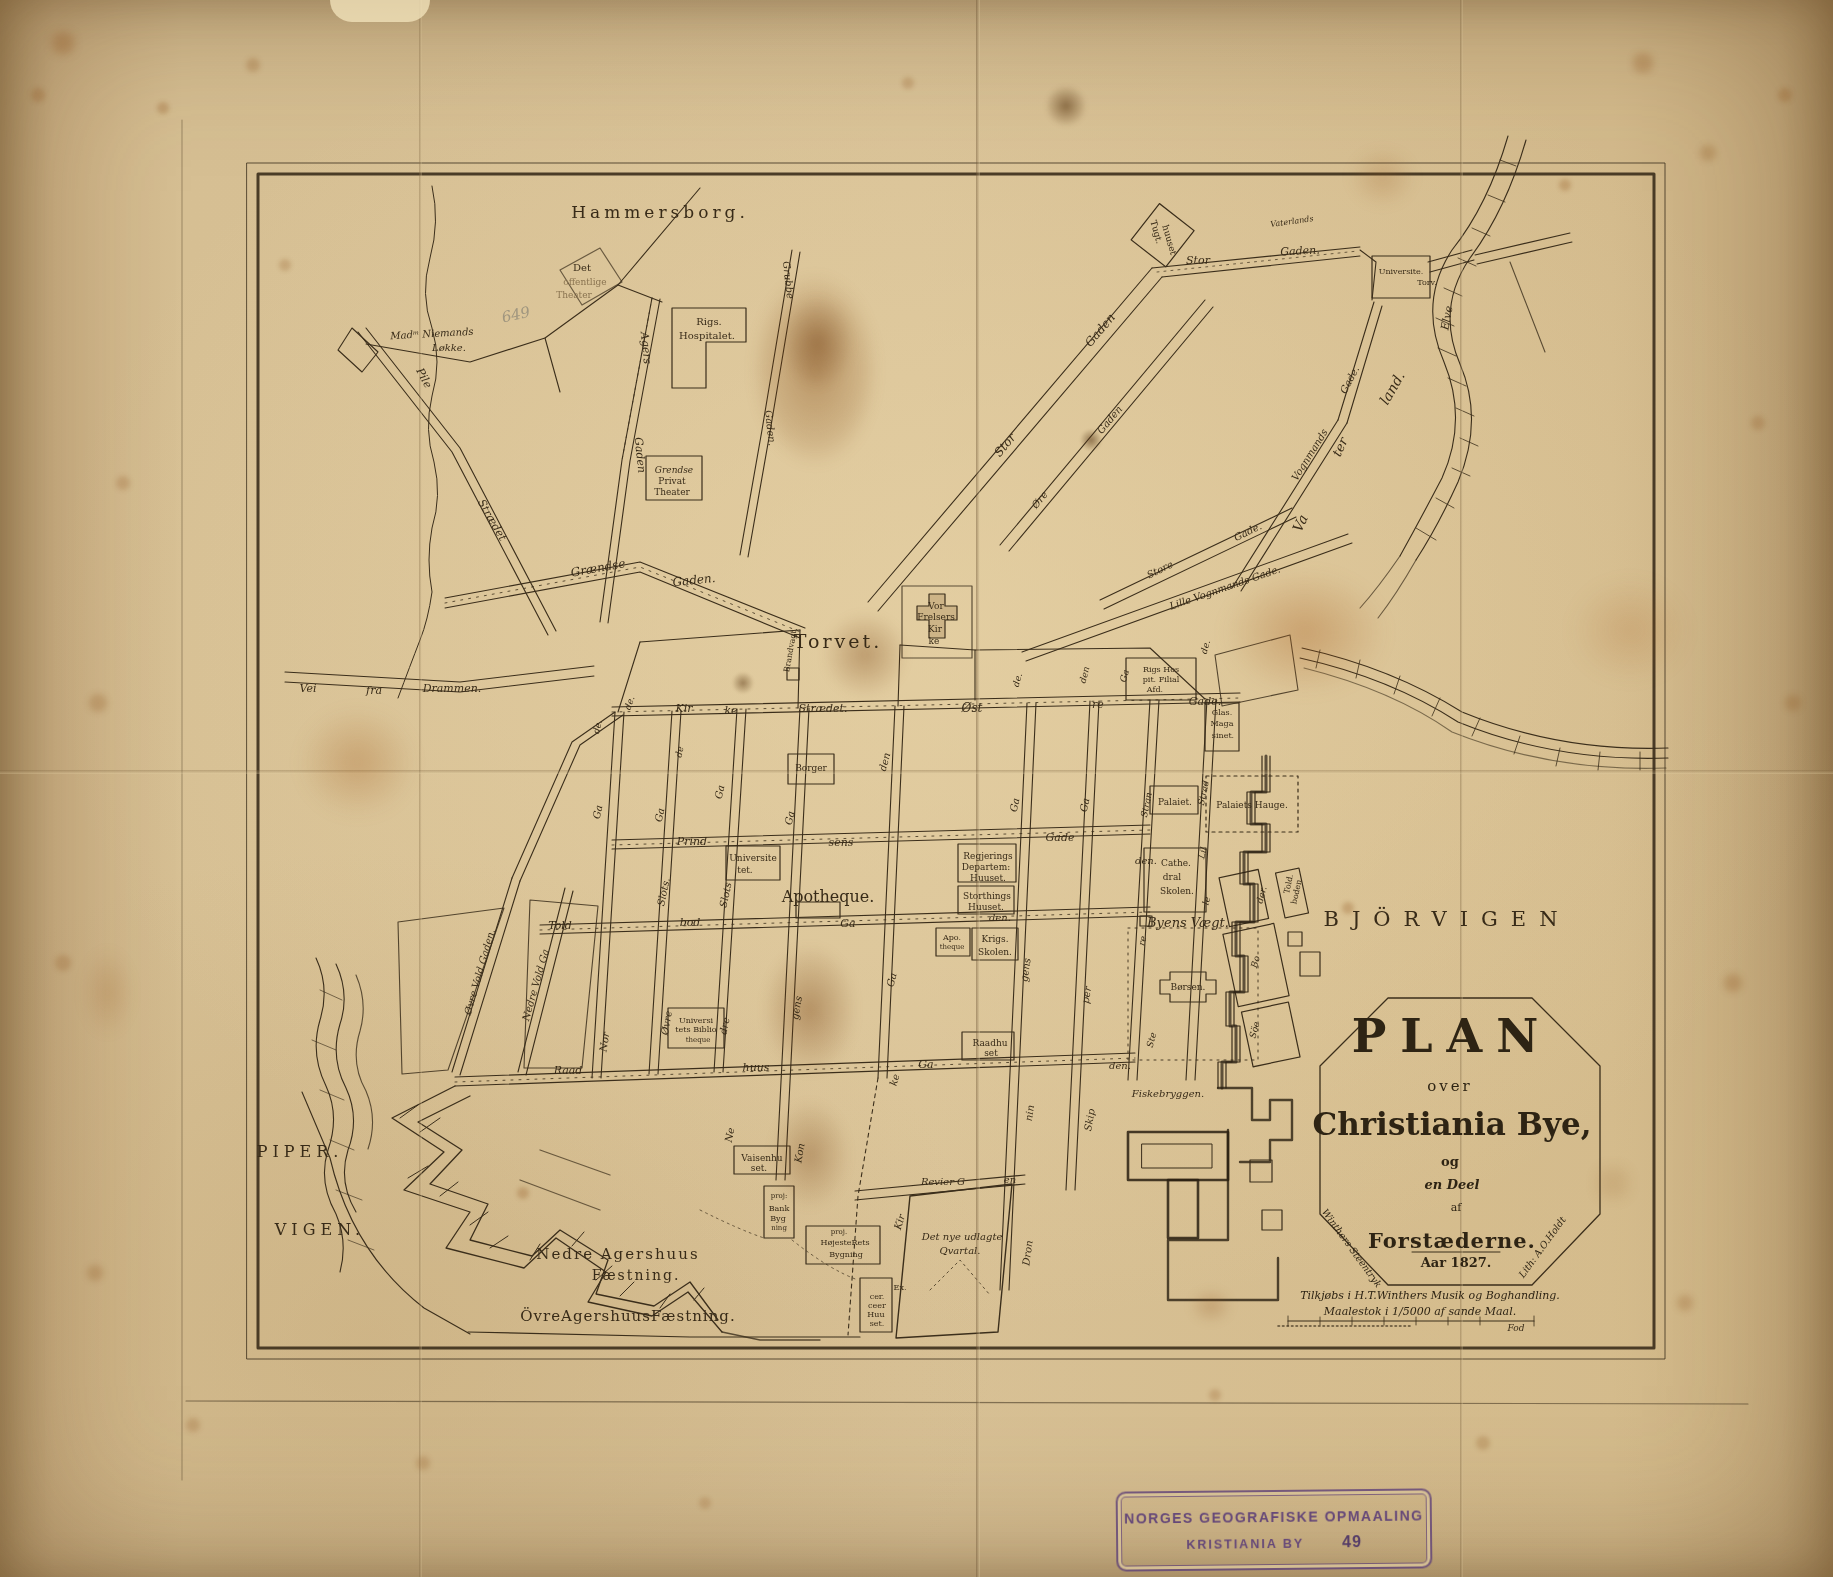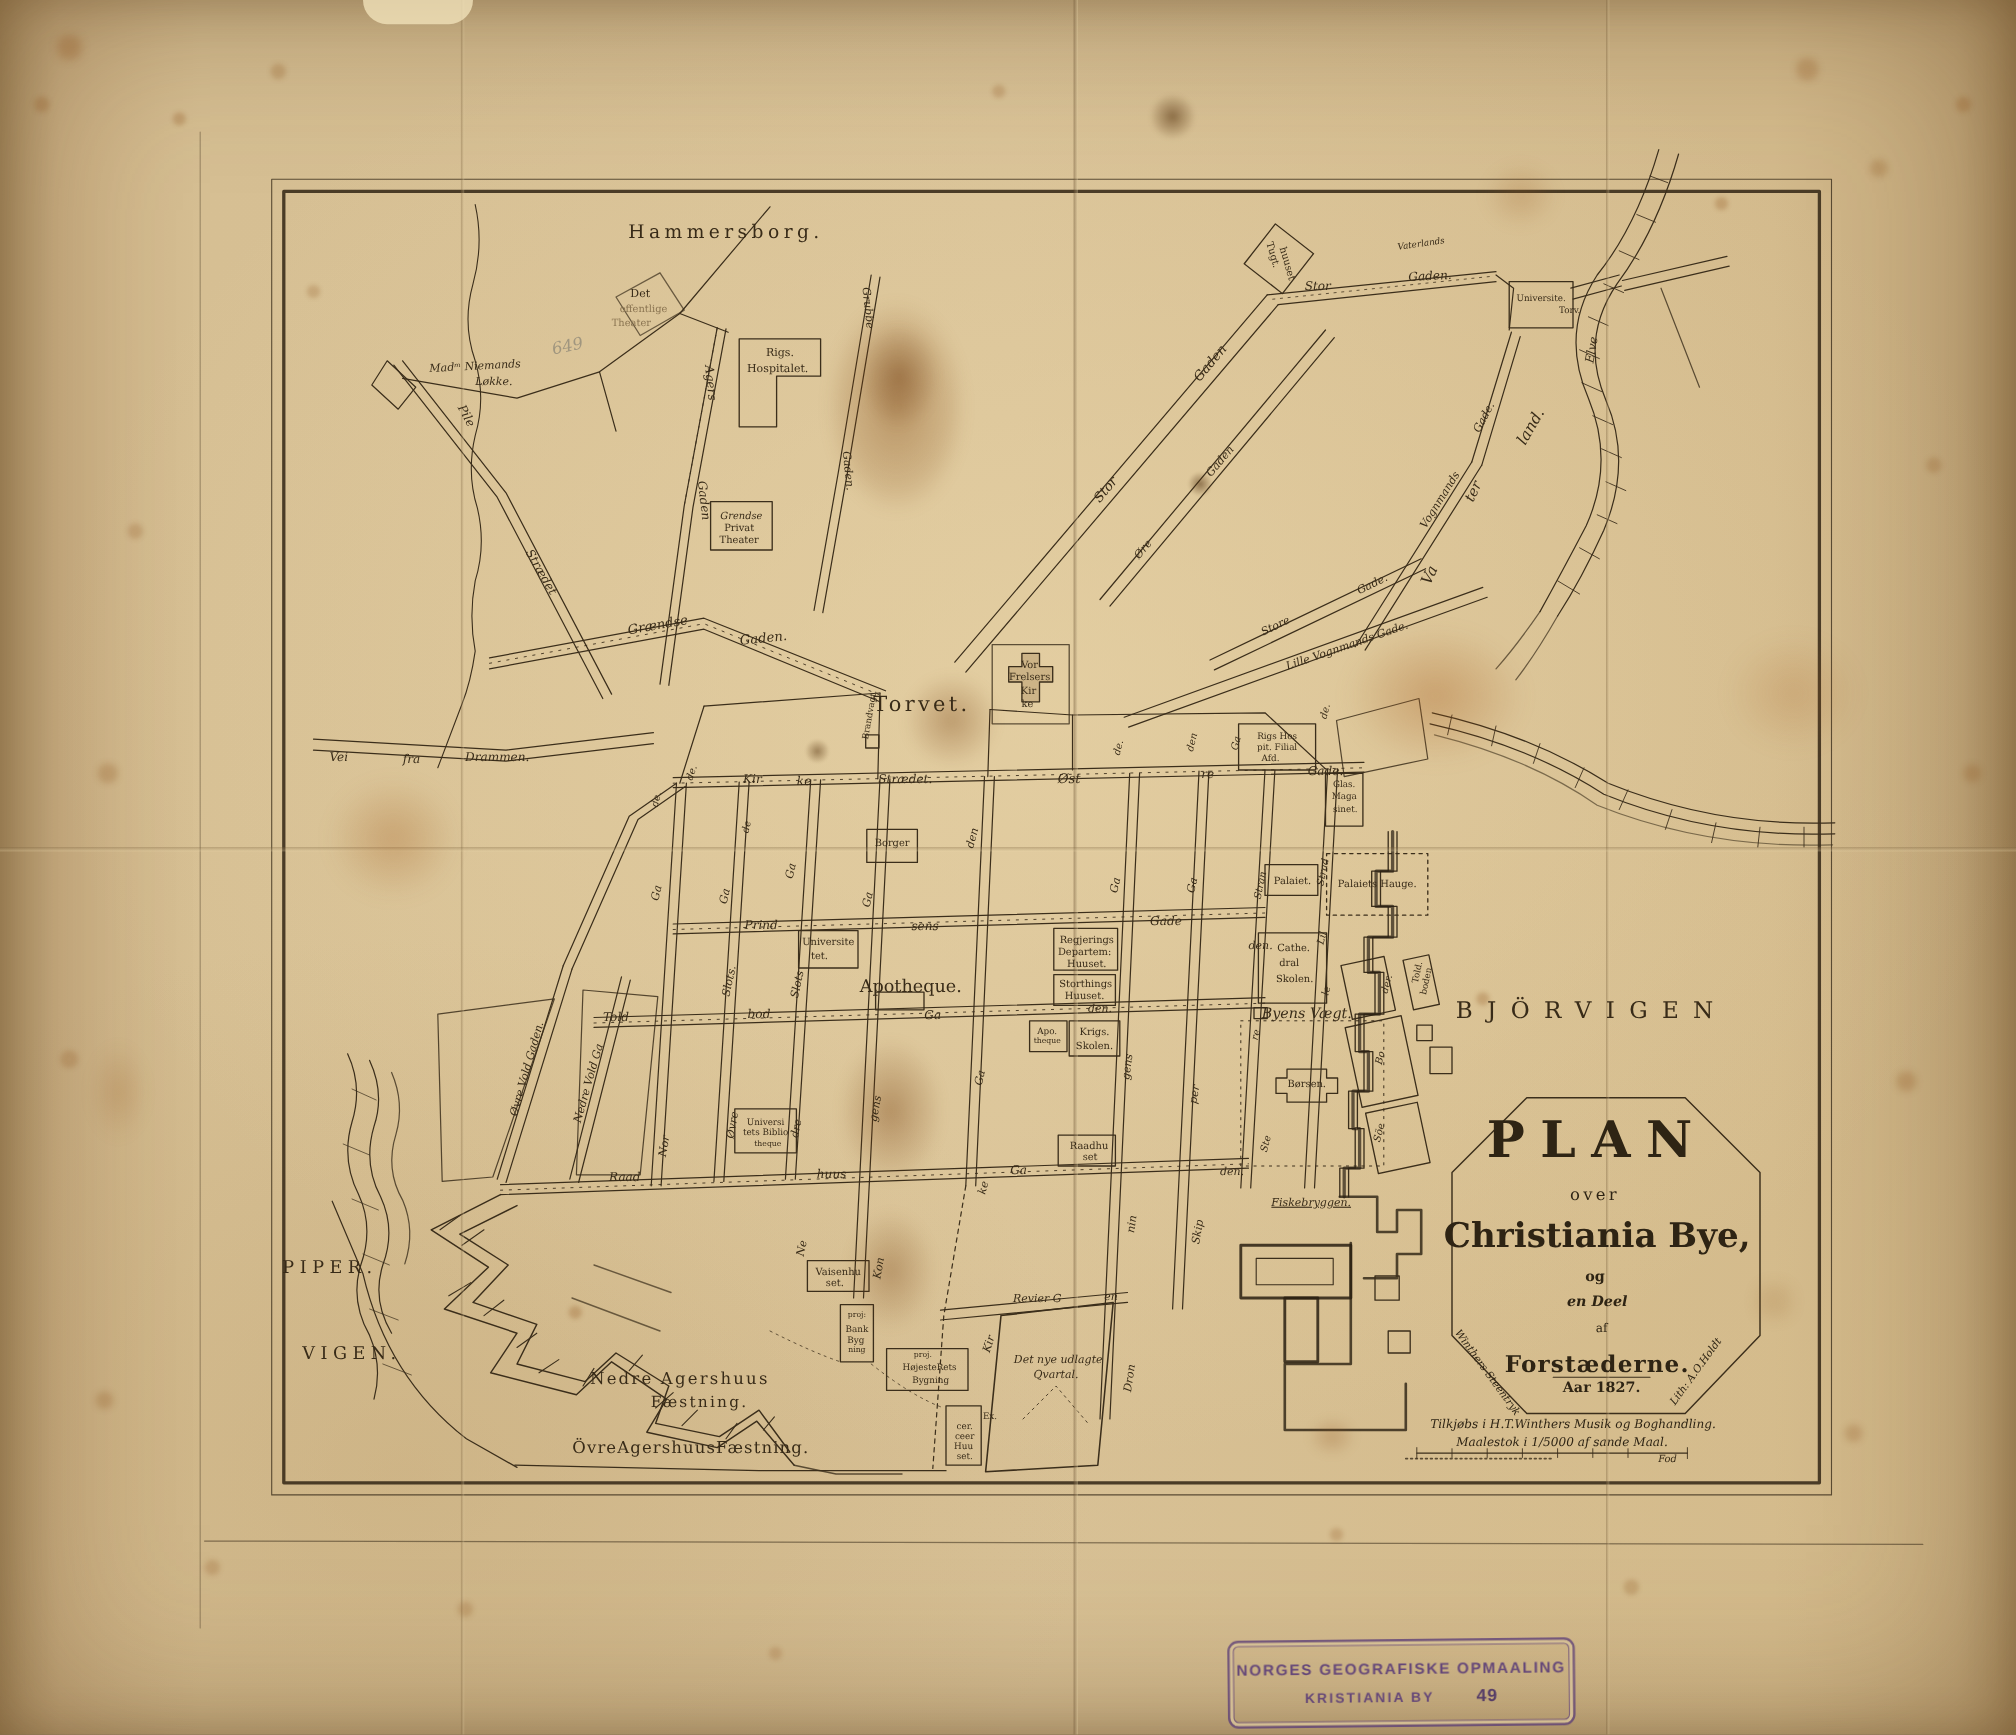--- a/index.html
+++ b/index.html
@@ -386,21 +386,21 @@
       <span class="lbl" style="left: 1262px; top: 895px; font-size: 9px; font-style: italic; transform: translate(-50%, -50%) rotate(-75deg);">der.</span>
       <span class="lbl" style="left: 1256px; top: 962px; font-size: 9px; font-style: italic; transform: translate(-50%, -50%) rotate(-75deg);">Bo</span>
       <span class="lbl" style="left: 1255px; top: 1030px; font-size: 9px; font-style: italic; transform: translate(-50%, -50%) rotate(-75deg);">Söe</span>
       <span class="lbl" style="left: 696px; top: 1021px; font-size: 8px; transform: translate(-50%, -50%) rotate(0deg);">Universi</span>
       <span class="lbl" style="left: 696px; top: 1030px; font-size: 8px; transform: translate(-50%, -50%) rotate(0deg);">tets Biblio</span>
       <span class="lbl" style="left: 698px; top: 1040px; font-size: 7px; transform: translate(-50%, -50%) rotate(0deg);">theque</span>
       <span class="lbl" style="left: 990px; top: 1043px; font-size: 9px; transform: translate(-50%, -50%) rotate(0deg);">Raadhu</span>
       <span class="lbl" style="left: 991px; top: 1053px; font-size: 9px; transform: translate(-50%, -50%) rotate(0deg);">set</span>
       <span class="lbl" style="left: 762px; top: 1158px; font-size: 9px; transform: translate(-50%, -50%) rotate(0deg);">Vaisenhu</span>
       <span class="lbl" style="left: 759px; top: 1168px; font-size: 9px; transform: translate(-50%, -50%) rotate(0deg);">set.</span>
-      <span class="lbl" style="left: 1192px; top: 1094px; font-size: 10px; font-style: italic; transform: translate(-50%, -50%) rotate(0deg); text-decoration: underline;">Fiskebryggen.</span>
+      <span class="lbl" style="left: 1168px; top: 1094px; font-size: 10px; font-style: italic; transform: translate(-50%, -50%) rotate(0deg);">Fiskebryggen.</span>
       <span class="lbl" style="left: 779px; top: 1196px; font-size: 7px; transform: translate(-50%, -50%) rotate(0deg);">proj:</span>
       <span class="lbl" style="left: 779px; top: 1209px; font-size: 8px; transform: translate(-50%, -50%) rotate(0deg);">Bank</span>
       <span class="lbl" style="left: 778px; top: 1219px; font-size: 8px; transform: translate(-50%, -50%) rotate(0deg);">Byg</span>
       <span class="lbl" style="left: 779px; top: 1228px; font-size: 7px; transform: translate(-50%, -50%) rotate(0deg);">ning</span>
       <span class="lbl" style="left: 839px; top: 1232px; font-size: 7px; transform: translate(-50%, -50%) rotate(0deg);">proj.</span>
       <span class="lbl" style="left: 845px; top: 1243px; font-size: 8px; transform: translate(-50%, -50%) rotate(0deg);">HøjesteRets</span>
       <span class="lbl" style="left: 846px; top: 1255px; font-size: 8px; transform: translate(-50%, -50%) rotate(0deg);">Bygning</span>
       <span class="lbl" style="left: 876px; top: 1288px; font-size: 8px; transform: translate(-50%, -50%) rotate(0deg); padding-left: 48px;">Ex.</span>
       <span class="lbl" style="left: 877px; top: 1297px; font-size: 8px; transform: translate(-50%, -50%) rotate(0deg);">cer.</span>
       <span class="lbl" style="left: 877px; top: 1306px; font-size: 8px; transform: translate(-50%, -50%) rotate(0deg);">ceer</span>

